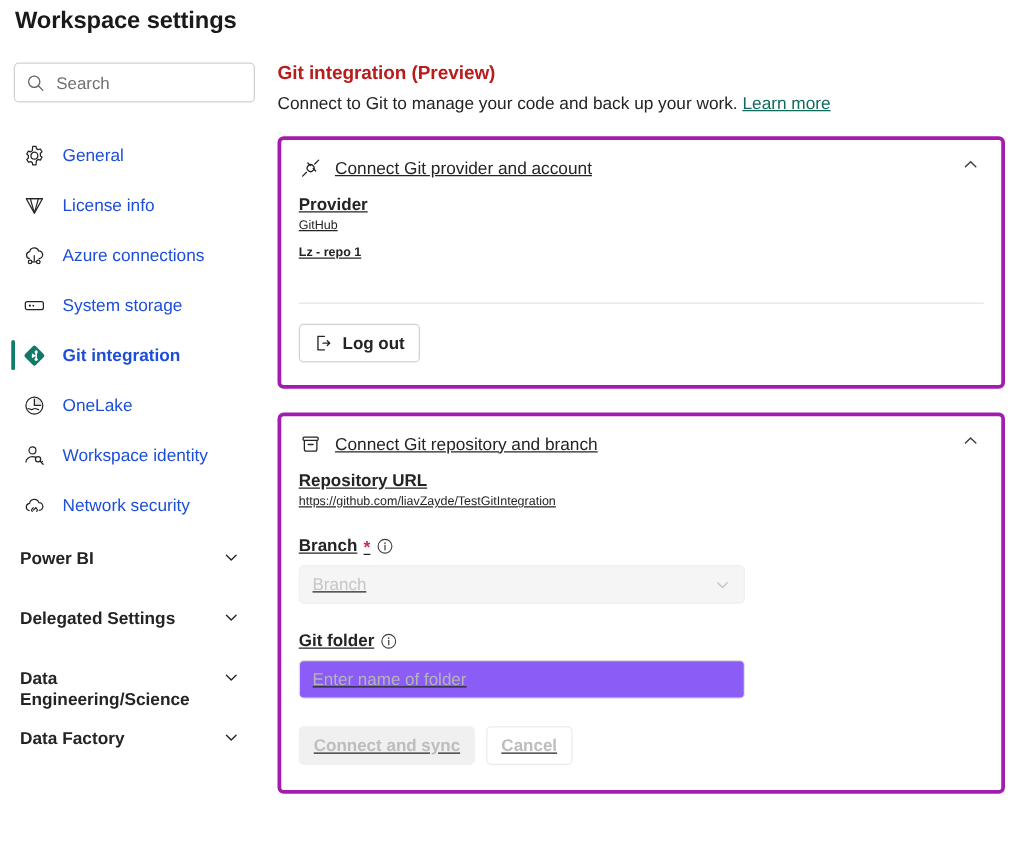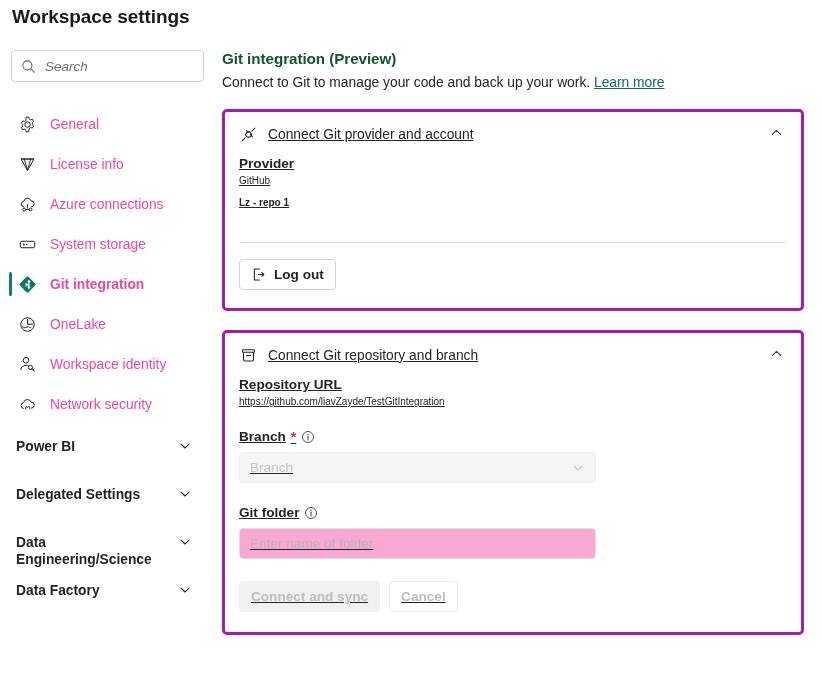--- a/index.html
+++ b/index.html
@@ -40,42 +40,41 @@
     background: #fff;
   }
   .search-wrap .si { flex: 0 0 auto; margin-right: 9px; display:flex; }
   .search-input {
     border: 0; outline: 0; background: transparent;
     font-family: "Liberation Sans", sans-serif;
     font-size: 13.5px;
     color: #424242;
     width: 100%;
     padding: 0;
-    font-style: italic;
   }
   .search-input::placeholder { color: #707070; opacity: 1; }
 
   .nav { margin-top: 22px; }
   .nav-item {
     position: relative;
     height: 40px;
     display: flex;
     align-items: center;
     padding-left: 17px;
     cursor: pointer;
   }
   .nav-item .ic {
     width: 20px; height: 20px;
     flex: 0 0 20px;
     margin-right: 13px;
     display: flex; align-items: center; justify-content: center;
   }
   .nav-item .lbl {
     font-size: 13.8px;
-    color: #ec4899;
+    color: #1d4ed8;
     white-space: nowrap;
   }
   .nav-item.selected .lbl { font-weight: bold; }
   .nav-item.selected::before {
     content: "";
     position: absolute;
     left: 9px; top: 8px;
     width: 3px; height: 24px;
     background: #107c6a;
     border-radius: 2px;
@@ -104,21 +103,21 @@
   
   .main {
     position: absolute;
     left: 222px; top: 50px;
     width: 600px;
   }
   .main h2 {
     margin: 0;
     font-size: 15.2px;
     font-weight: bold;
-    color: #14532d;
+    color: #b91c1c;
     letter-spacing: -0.05px;
   }
   .subtitle {
     margin-top: 8px;
     font-size: 13.8px;
     color: #242424;
   }
   .subtitle a {
     color: #0f6b5c;
     text-decoration: underline;
@@ -207,21 +206,21 @@
     border-color: #ebebeb;
     color: #bdbdbd;
     cursor: default;
   }
 
   .input, .select {
     width: 357px;
     height: 31px;
     border: 1px solid #e0e0e0;
     border-radius: 4px;
-    background: #f9a8d4;
+    background: #8b5cf6;
     font-family: "Liberation Sans", sans-serif;
     font-size: 13.6px;
     color: #242424;
     padding: 0 10px;
     outline: none;
     display: flex;
     align-items: center;
   }
   .input::placeholder { color: #b5b5b5; opacity: 1; }
   .select.disabled {

